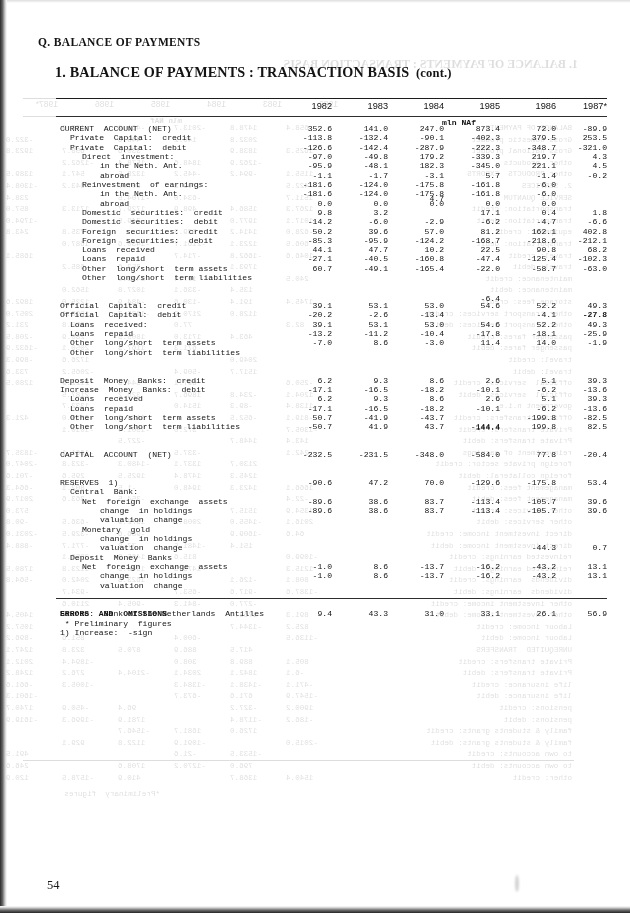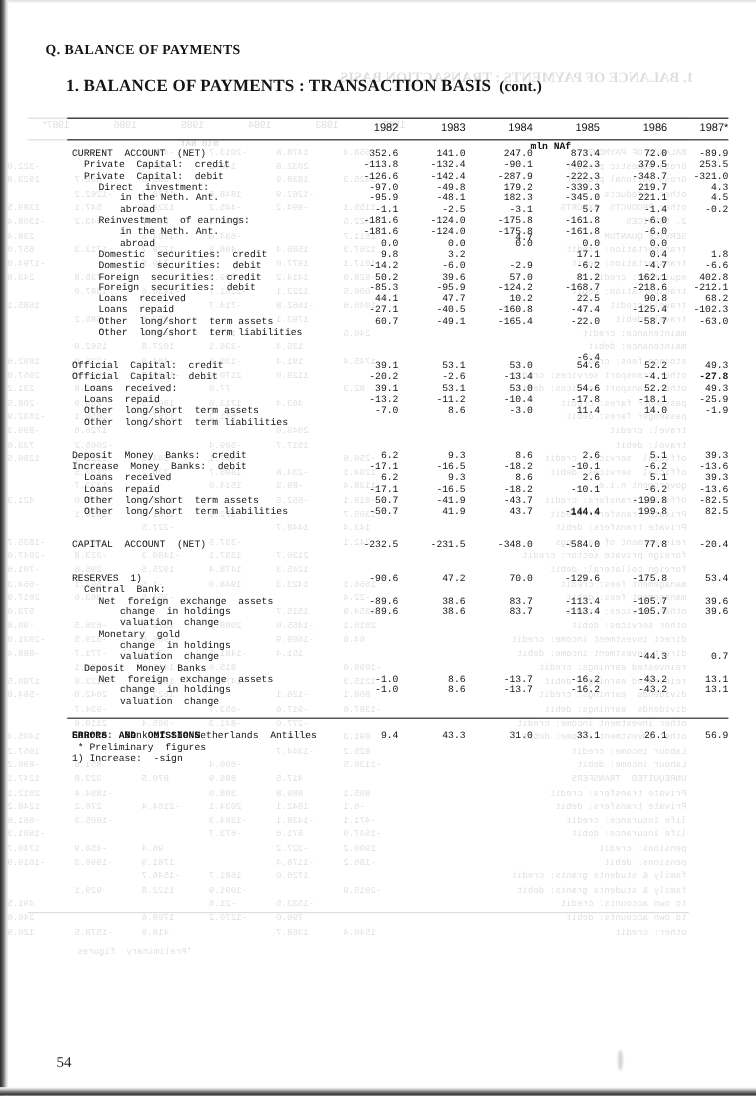--- a/index.html
+++ b/index.html
@@ -541,21 +541,21 @@
       <div class="num" style="right: 23px; top: 151.96px;">4.3</div>
       <div class="lbl" style="left: 100px; top: 161.28px;">in the Neth. Ant.</div>
       <div class="num" style="right: 298px; top: 161.28px;">-95.9</div>
       <div class="num" style="right: 242px; top: 161.28px;">-48.1</div>
       <div class="num" style="right: 186px; top: 161.28px;">182.3</div>
       <div class="num" style="right: 130px; top: 161.28px;">-345.0</div>
       <div class="num" style="right: 74px; top: 161.28px;">221.1</div>
       <div class="num" style="right: 23px; top: 161.28px;">4.5</div>
       <div class="lbl" style="left: 100px; top: 170.6px;">abroad</div>
       <div class="num" style="right: 298px; top: 170.6px;">-1.1</div>
-      <div class="num" style="right: 242px; top: 170.6px;">-2.5</div>
+      <div class="num" style="right: 242px; top: 170.6px;">-1.7</div>
       <div class="num" style="right: 186px; top: 170.6px;">-3.1</div>
       <div class="num" style="right: 130px; top: 170.6px;">5.7</div>
       <div class="num" style="right: 74px; top: 170.6px;">-1.4</div>
       <div class="num" style="right: 23px; top: 170.6px;">-0.2</div>
       <div class="lbl" style="left: 82px; top: 179.92px;">Reinvestment  of earnings:</div>
       <div class="num" style="right: 298px; top: 179.92px;">-181.6</div>
       <div class="num" style="right: 242px; top: 179.92px;">-124.0</div>
       <div class="num" style="right: 186px; top: 179.92px;">-175.8</div>
       <div class="num" style="right: 130px; top: 179.92px;">-161.8</div>
       <div class="num" style="right: 74px; top: 179.92px;">-6.0</div>

